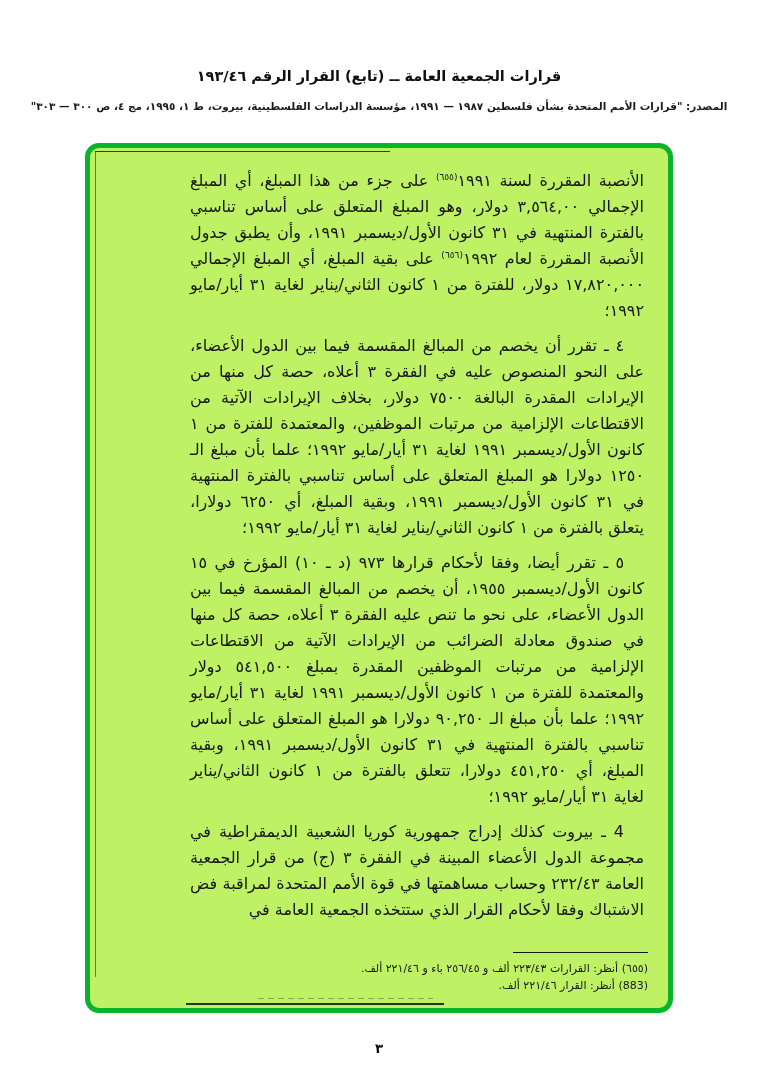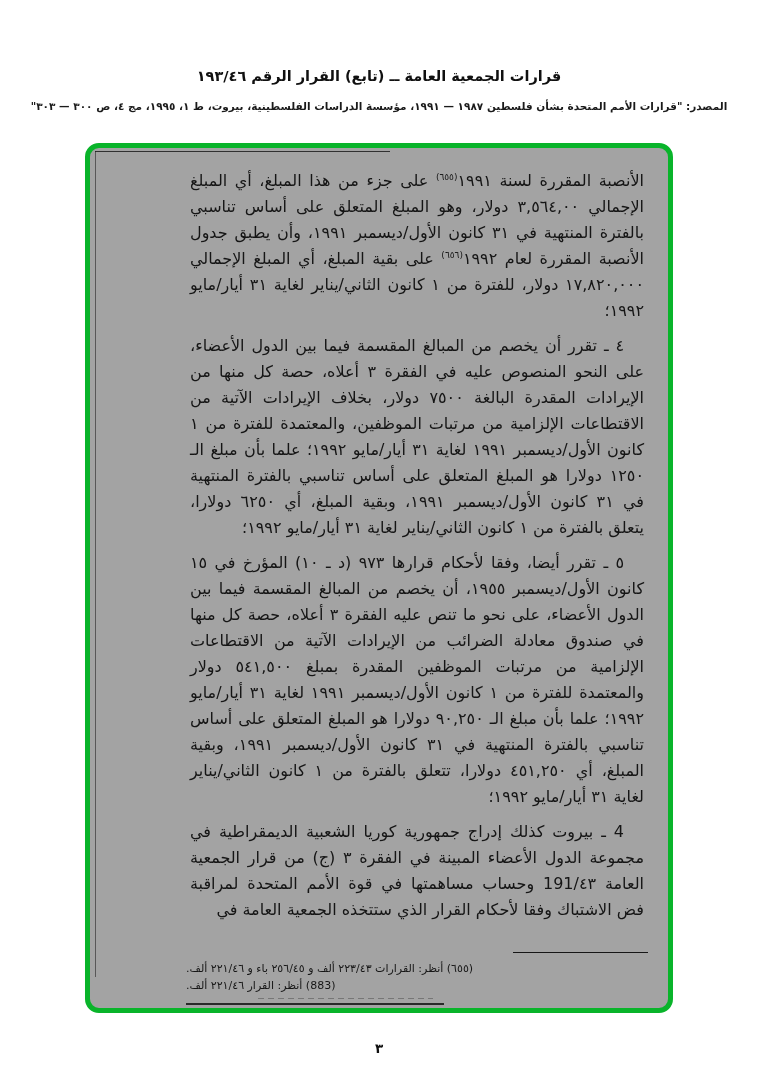--- a/index.html
+++ b/index.html
@@ -25,21 +25,21 @@
     font-size: 10.5px; font-weight: bold; color: #1a1a1a;
   }
 
   .frame {
     position: absolute;
     left: 85px; top: 143px;
     width: 588px; height: 870px;
     box-sizing: border-box;
     border: 5px solid var(--accent-green, #09b42a);
     border-radius: 14px;
-    background: #a3a3a3;
+    background: #bef264;
     overflow: hidden;
   }
   .edge { position: absolute; background: #1c1c1c; }
   .edge-top   { top: 3px; left: 5px; width: 295px; height: 1px; opacity: .85; }
   .edge-left  { top: 3px; left: 5px; width: 1px; height: 96%; opacity: .55; }
   .edge-bottom{ bottom: 3px; left: 96px; width: 258px; height: 2px; opacity: .9; }
   .edge-bottom-dash { bottom: 9px; left: 168px; width: 175px; height: 1px; opacity: .35;
     background: repeating-linear-gradient(to right, #222 0 6px, transparent 6px 10px); }
 
   .doc-content {
@@ -63,21 +63,21 @@
     direction: rtl;
   }
   .fn-sep {
     width: 135px; height: 0;
     border-top: 1.5px solid #161616;
     margin-bottom: 7px;
   }
   .footnote {
     font-size: 11px;
     line-height: 17px;
-    text-align: left;
+    text-align: right;
     color: #161616;
   }
 
   .page-number {
     position: absolute; top: 1040px; left: 0; right: 0;
     text-align: center;
     font-size: 13.5px; font-weight: bold; color: #101010;
   }
 </style>
 </head>
@@ -90,21 +90,21 @@
   <div class="source-line">المصدر: "قرارات الأمم المتحدة بشأن فلسطين ١٩٨٧ — ١٩٩١، مؤسسة الدراسات الفلسطينية، بيروت، ط ١، ١٩٩٥، مج ٤، ص ٣٠٠ — ٣٠٣"</div>
 
   <div class="frame">
     <div class="edge edge-top"></div>
     <div class="edge edge-left"></div>
 
     <div class="doc-content">
         <p class="para"><span>الأنصبة المقررة لسنة ١٩٩١</span><sup>(٦٥٥)</sup><span> على جزء من هذا المبلغ، أي المبلغ الإجمالي ٣,٥٦٤,٠٠ دولار، وهو المبلغ المتعلق على أساس تناسبي بالفترة المنتهية في ٣١ كانون الأول/ديسمبر ١٩٩١، وأن يطبق جدول الأنصبة المقررة لعام ١٩٩٢</span><sup>(٦٥٦)</sup><span> على بقية المبلغ، أي المبلغ الإجمالي ١٧,٨٢٠,٠٠٠ دولار، للفترة من ١ كانون الثاني/يناير لغاية ٣١ أيار/مايو ١٩٩٢؛</span></p>
         <p class="para indent"><span>٤ ـ </span><span class="bold">تقرر</span><span> أن يخصم من المبالغ المقسمة فيما بين الدول الأعضاء، على النحو المنصوص عليه في الفقرة ٣ أعلاه، حصة كل منها من الإيرادات المقدرة البالغة ٧٥٠٠ دولار، بخلاف الإيرادات الآتية من الاقتطاعات الإلزامية من مرتبات الموظفين، والمعتمدة للفترة من ١ كانون الأول/ديسمبر ١٩٩١ لغاية ٣١ أيار/مايو ١٩٩٢؛ علما بأن مبلغ الـ ١٢٥٠ دولارا هو المبلغ المتعلق على أساس تناسبي بالفترة المنتهية في ٣١ كانون الأول/ديسمبر ١٩٩١، وبقية المبلغ، أي ٦٢٥٠ دولارا، يتعلق بالفترة من ١ كانون الثاني/يناير لغاية ٣١ أيار/مايو ١٩٩٢؛</span></p>
         <p class="para indent"><span>٥ ـ </span><span class="bold">تقرر أيضا</span><span>، وفقا لأحكام قرارها ٩٧٣ (د ـ ١٠) المؤرخ في ١٥ كانون الأول/ديسمبر ١٩٥٥، أن يخصم من المبالغ المقسمة فيما بين الدول الأعضاء، على نحو ما تنص عليه الفقرة ٣ أعلاه، حصة كل منها في صندوق معادلة الضرائب من الإيرادات الآتية من الاقتطاعات الإلزامية من مرتبات الموظفين المقدرة بمبلغ ٥٤١,٥٠٠ دولار والمعتمدة للفترة من ١ كانون الأول/ديسمبر ١٩٩١ لغاية ٣١ أيار/مايو ١٩٩٢؛ علما بأن مبلغ الـ ٩٠,٢٥٠ دولارا هو المبلغ المتعلق على أساس تناسبي بالفترة المنتهية في ٣١ كانون الأول/ديسمبر ١٩٩١، وبقية المبلغ، أي ٤٥١,٢٥٠ دولارا، تتعلق بالفترة من ١ كانون الثاني/يناير لغاية ٣١ أيار/مايو ١٩٩٢؛</span></p>
-        <p class="para indent"><span>4 ـ </span><span class="bold">بيروت كذلك</span><span> إدراج جمهورية كوريا الشعبية الديمقراطية في مجموعة الدول الأعضاء المبينة في الفقرة ٣ (ج) من قرار الجمعية العامة 191/٤٣ وحساب مساهمتها في قوة الأمم المتحدة لمراقبة فض الاشتباك وفقا لأحكام القرار الذي ستتخذه الجمعية العامة في</span></p>
+        <p class="para indent"><span>4 ـ </span><span class="bold">بيروت كذلك</span><span> إدراج جمهورية كوريا الشعبية الديمقراطية في مجموعة الدول الأعضاء المبينة في الفقرة ٣ (ج) من قرار الجمعية العامة ٢٣٢/٤٣ وحساب مساهمتها في قوة الأمم المتحدة لمراقبة فض الاشتباك وفقا لأحكام القرار الذي ستتخذه الجمعية العامة في</span></p>
       </div>
 
     <div class="footnote-block">
       <div class="fn-sep"></div>
       <div>
           <div class="footnote">(٦٥٥) أنظر: القرارات ٢٢٣/٤٣ ألف و ٢٥٦/٤٥ باء و ٢٢١/٤٦ ألف.</div>
           <div class="footnote">(883) أنظر: القرار ٢٢١/٤٦ ألف.</div>
         </div>
     </div>
 

